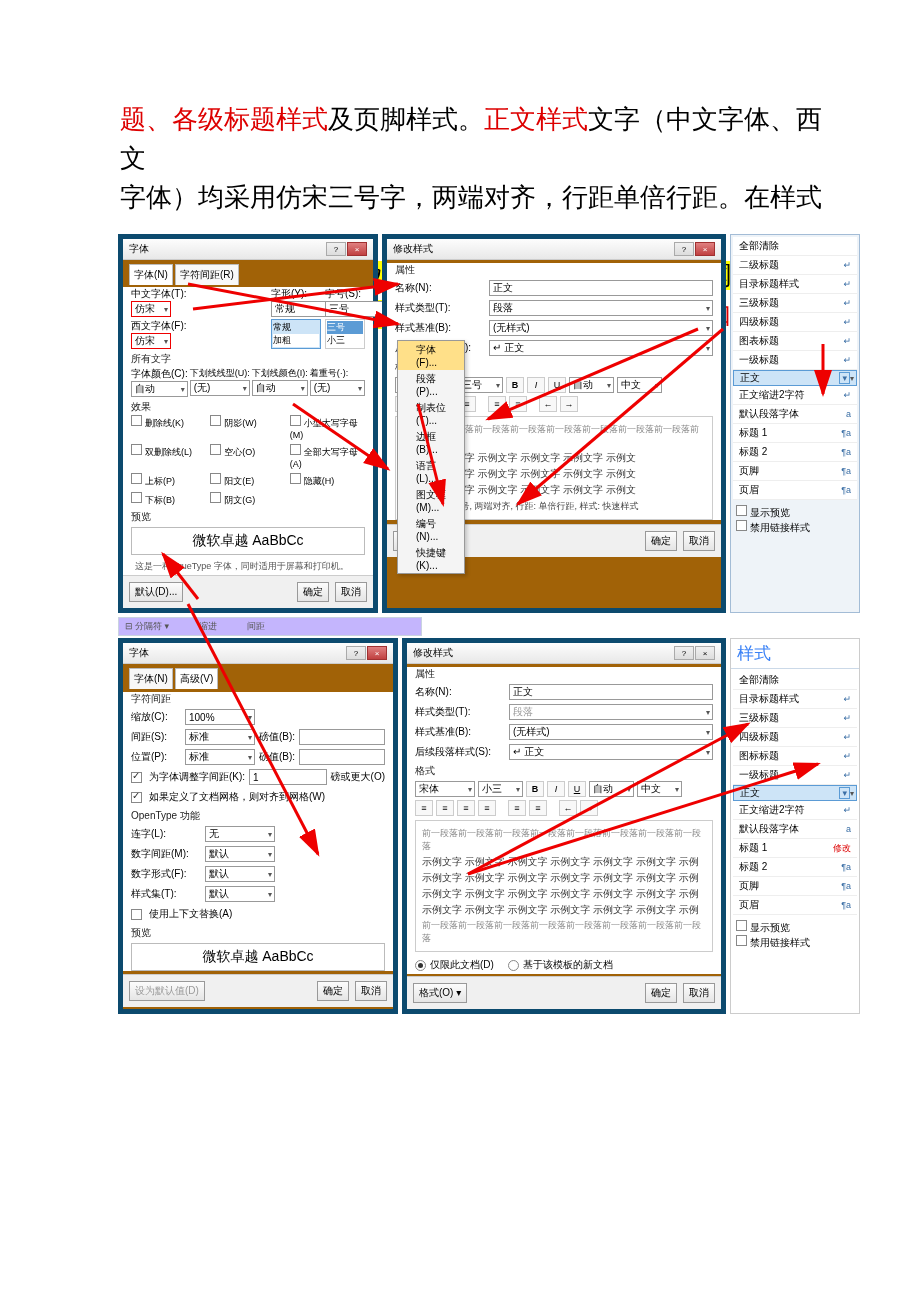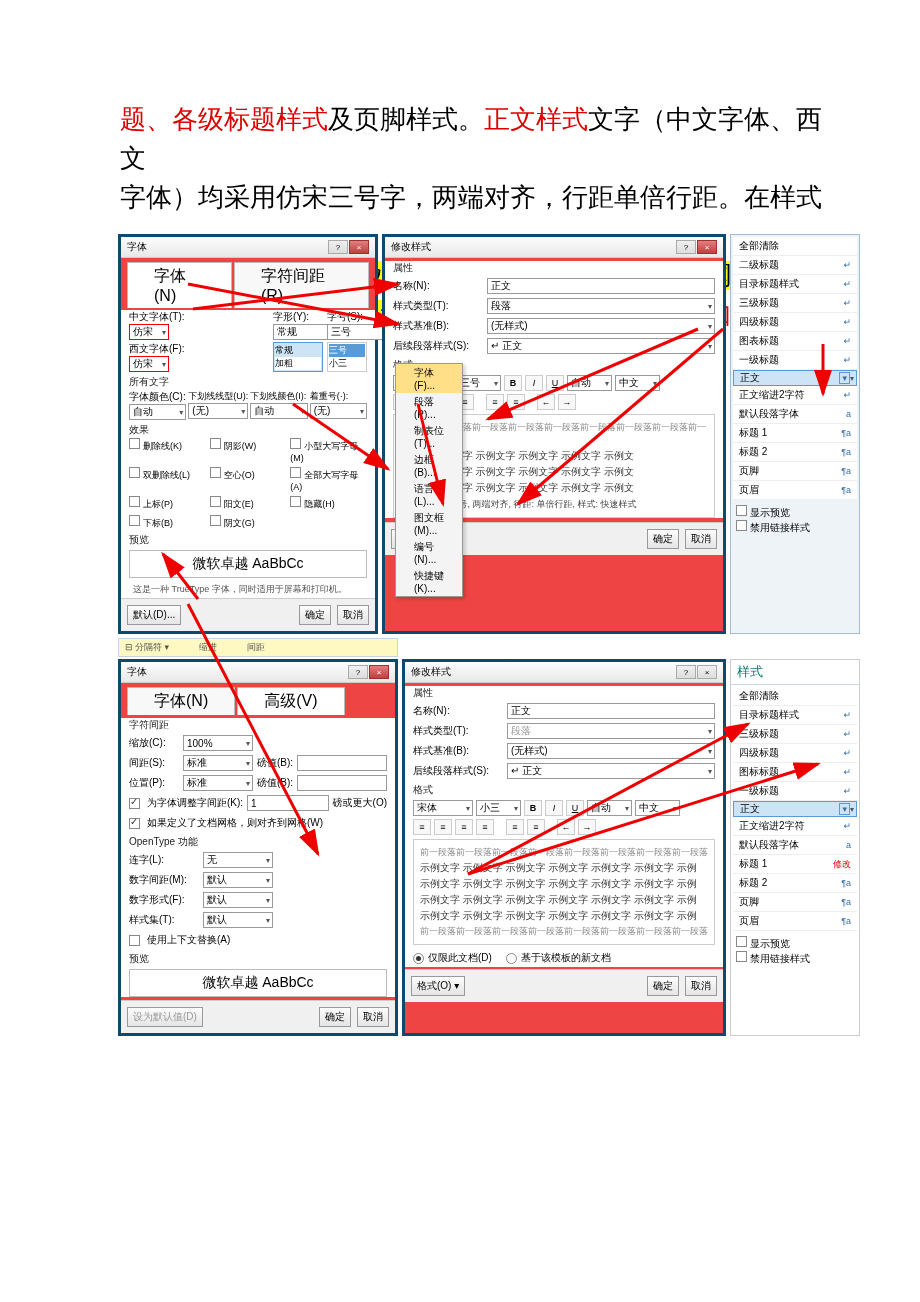--- a/index.html
+++ b/index.html
@@ -7,24 +7,24 @@
   
   .doc-text { padding: 100px 80px 20px 120px; font-size: 26px; line-height: 1.5; font-family: "FangSong", SimSun, serif; }
   .red { color: #d00; }
   .hl { background: #ffff00; }
   .check { color: #d00; font-weight: bold; }
   
   .panels { position: absolute; left: 118px; top: 234px; right: 60px; }
   .row1 { display: flex; gap: 4px; margin-bottom: 4px; }
   .row2 { display: flex; gap: 4px; }
   
-  .win { background: #ef4444; border: 3px solid #0c4a6e; font-size: 10px; }
+  .win { background: #a16207; border: 5px solid #0c4a6e; font-size: 10px; }
   .win-title { background: linear-gradient(#fdfdfd,#e8e8e8); padding: 3px 6px; font-size: 10px; border-bottom: 1px solid #ccc; display: flex; justify-content: space-between; align-items: center; }
   .tabs { display: flex; padding: 4px 6px 0; gap: 2px; }
-  .tab { padding: 3px 26px; background: #f8f8f8; border: 1px solid #bbb; border-bottom: none; font-size: 16px; }
+  .tab { padding: 3px 4px; background: #f8f8f8; border: 1px solid #bbb; border-bottom: none; font-size: 10px; }
   .tab.active { background: #fff; }
   .body { padding: 0 8px; background: #fff; }
   
   .field-row { display: flex; align-items: center; gap: 4px; margin: 2px 0; min-height: 18px; }
   .lbl { font-size: 10px; white-space: nowrap; }
   .inp { border: 1px solid #999; background: #fff; padding: 1px 3px; font-size: 10px; height: 16px; flex: 1; min-width: 0; }
   .sel { border: 1px solid #999; background: #fff; padding: 0 14px 0 3px; font-size: 10px; height: 16px; position: relative; display: inline-flex; align-items: center; min-width: 40px; }
   .sel::after { content: "▾"; position: absolute; right: 2px; font-size: 8px; color: #555; }
   .chk { width: 11px; height: 11px; border: 1px solid #888; display: inline-block; margin-right: 3px; background: #fff; position: relative; }
   .chk.on::after { content: "✓"; position: absolute; top: -3px; left: 0; font-size: 10px; color: #333; }
@@ -304,21 +304,21 @@
           </div>
     </div>
     <div class="sp-foot">
       <label><span class="chk"></span><span>显示预览</span></label><br>
       <label><span class="chk"></span><span>禁用链接样式</span></label>
     </div>
   </div>
 
 </div>
 
-<div style="display:flex;gap:30px;background:#fef9c3;border:1px solid #c9d3e0;padding:2px 6px;font-size:9px;color:#555;width:280px;margin-bottom:2px">
+<div style="display:flex;gap:30px;background:#c4b5fd;border:1px solid #c9d3e0;padding:2px 6px;font-size:9px;color:#555;width:304px;margin-bottom:2px">
   <span>⊟ <span>分隔符</span> ▾</span>
       <span>缩进</span>
       <span>间距</span>
 </div>
 
 <div class="row2">
 
   <div class="win" style="width: 280px;">
     <div class="win-title">
           <span>字体</span>
@@ -494,21 +494,21 @@
     <div class="foot">
       <div class="btn">格式(O) ▾</div>
       <div class="foot-r">
         <div class="btn">确定</div>
         <div class="btn">取消</div>
       </div>
     </div>
   </div>
 
   <div class="style-pane" style="width:130px;background:#fff;border-color:#ccc">
-    <div class="sp-title" style="background:#fff;color:#0f766e;font-size:13px">样式</div>
+    <div class="sp-title" style="background:#fff;color:#3b82f6;font-size:17px">样式</div>
     <div class="sp-list">
       <div class="sp-item">
             <span>全部清除</span>
           </div>
       <div class="sp-item">
             <span>目录标题样式</span>
             <span class="sp-sym">↵</span>
           </div>
       <div class="sp-item">
             <span>三级标题</span>

